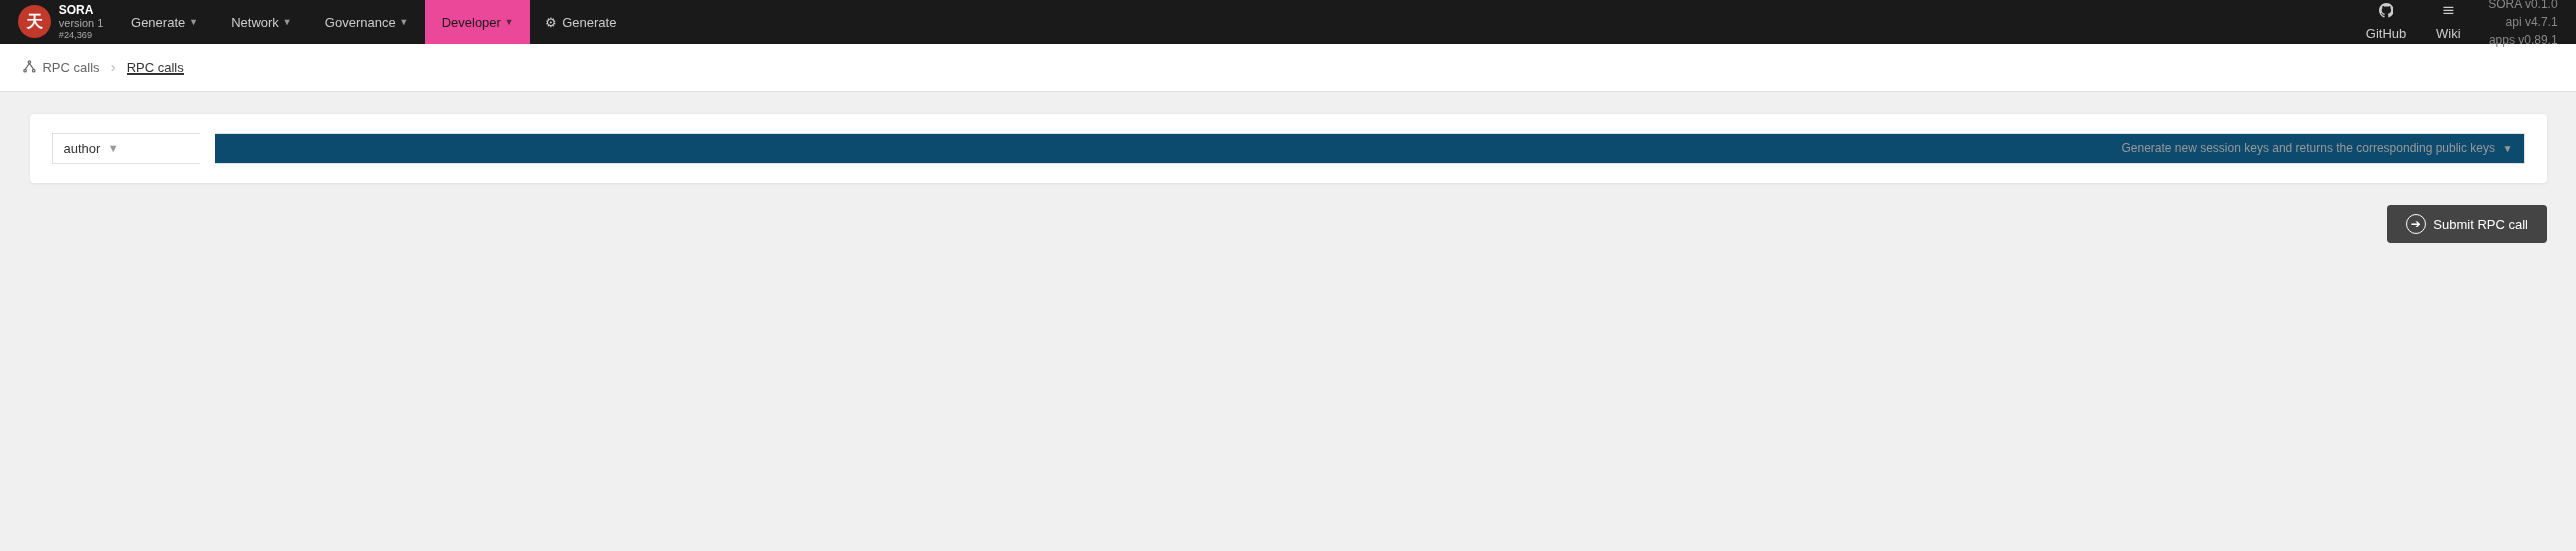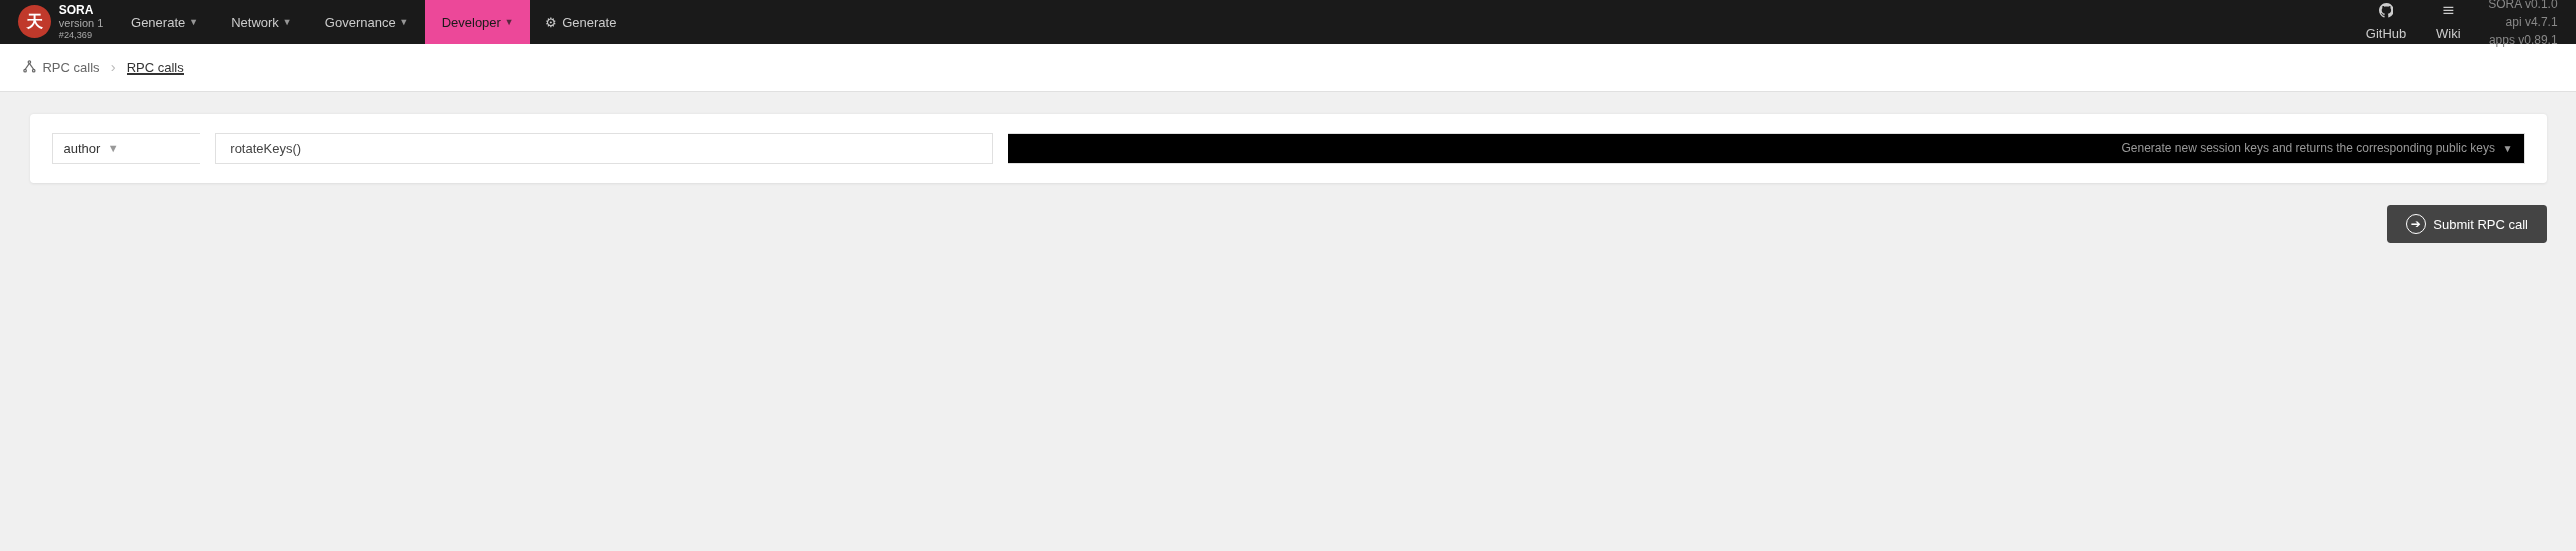--- a/index.html
+++ b/index.html
@@ -243,21 +243,21 @@
       font-size: 13px;
       flex: 1;
     }
 
     .rpc-description {
       display: flex;
       align-items: center;
       padding: 7.4px 11px;
       border: 0.9px solid #e0e0e0;
       border-left: none;
-      background: #000000;
+      background: #0c4a6e;
       color: #999;
       font-size: 12px;
       flex: 2;
       justify-content: flex-end;
       gap: 7.4px;
     }
     .rpc-description .chevron { color: #999; font-size: 10.2px; }
 
     
     .submit-area {
@@ -374,23 +374,20 @@
   </div>
 </div>
 
 <div class="main-content">
   <div class="rpc-card">
     <div class="rpc-controls">
       <div class="rpc-select">
         <span>author</span>
         <span class="chevron">▼</span>
       </div>
-      <div class="rpc-method">
-        <span>rotateKeys()</span>
-      </div>
       <div class="rpc-description">
         <span>Generate new session keys and returns the corresponding public keys</span>
         <span class="chevron">▼</span>
       </div>
     </div>
   </div>
 
   <div class="submit-area">
     <button class="submit-btn">
       <span class="submit-icon">➔</span>

